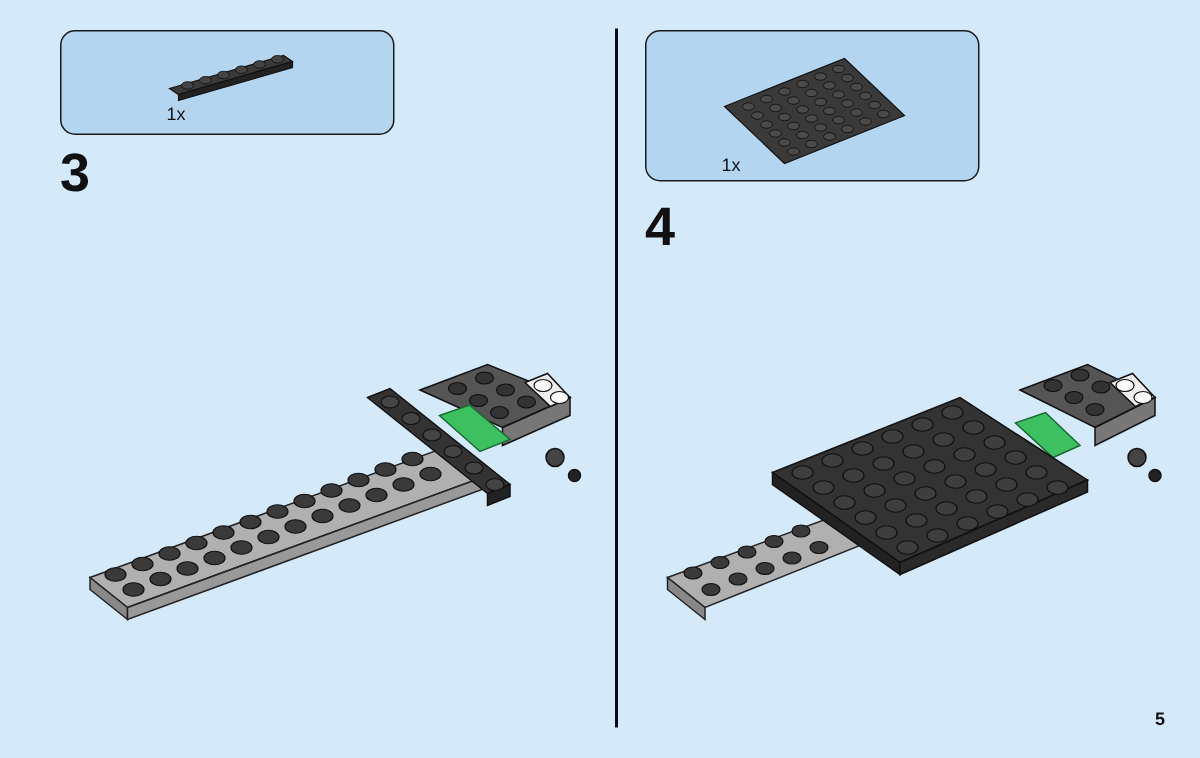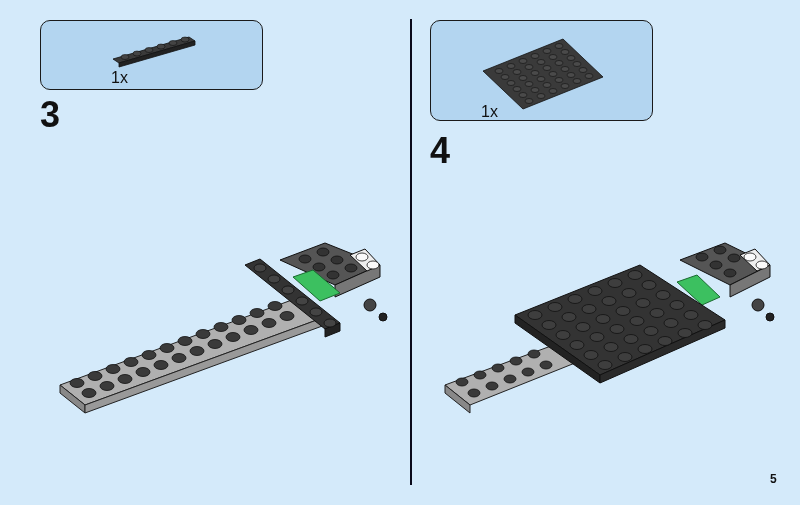--- a/index.html
+++ b/index.html
@@ -1,18 +1,18 @@
 <!DOCTYPE html>
 <html><head>
 <meta charset="utf-8">
 <style>
   html, body { margin:0; padding:0; }
   body { width:800px; height:505px; background:#d4eafa; position:relative; overflow:hidden; font-family:"Liberation Sans", sans-serif; }
   .callout { position:absolute; background:#b3d5f0; border:1.5px solid #1a1a1a; border-radius:10px; box-sizing:border-box; }
-  .qty { position:absolute; font-size:16px; color:#111; font-weight:normal; }
+  .qty { position:absolute; font-size:12px; color:#111; font-weight:normal; }
   .step-num { position:absolute; font-size:36px; font-weight:bold; color:#111; line-height:1; }
   .divider { position:absolute; left:410px; top:19px; width:2px; height:466px; background:#0a0a1a; }
   .page-num { position:absolute; left:770px; top:472px; font-size:12px; font-weight:bold; color:#111; }
   svg { position:absolute; overflow:visible; }
 </style>
 </head>
 <body>
 
 <div class="callout" style="left:40px;top:20px;width:223px;height:70px;">
   <svg style="left:70px;top:8px;" width="90" height="40" viewBox="0 0 90 40">

